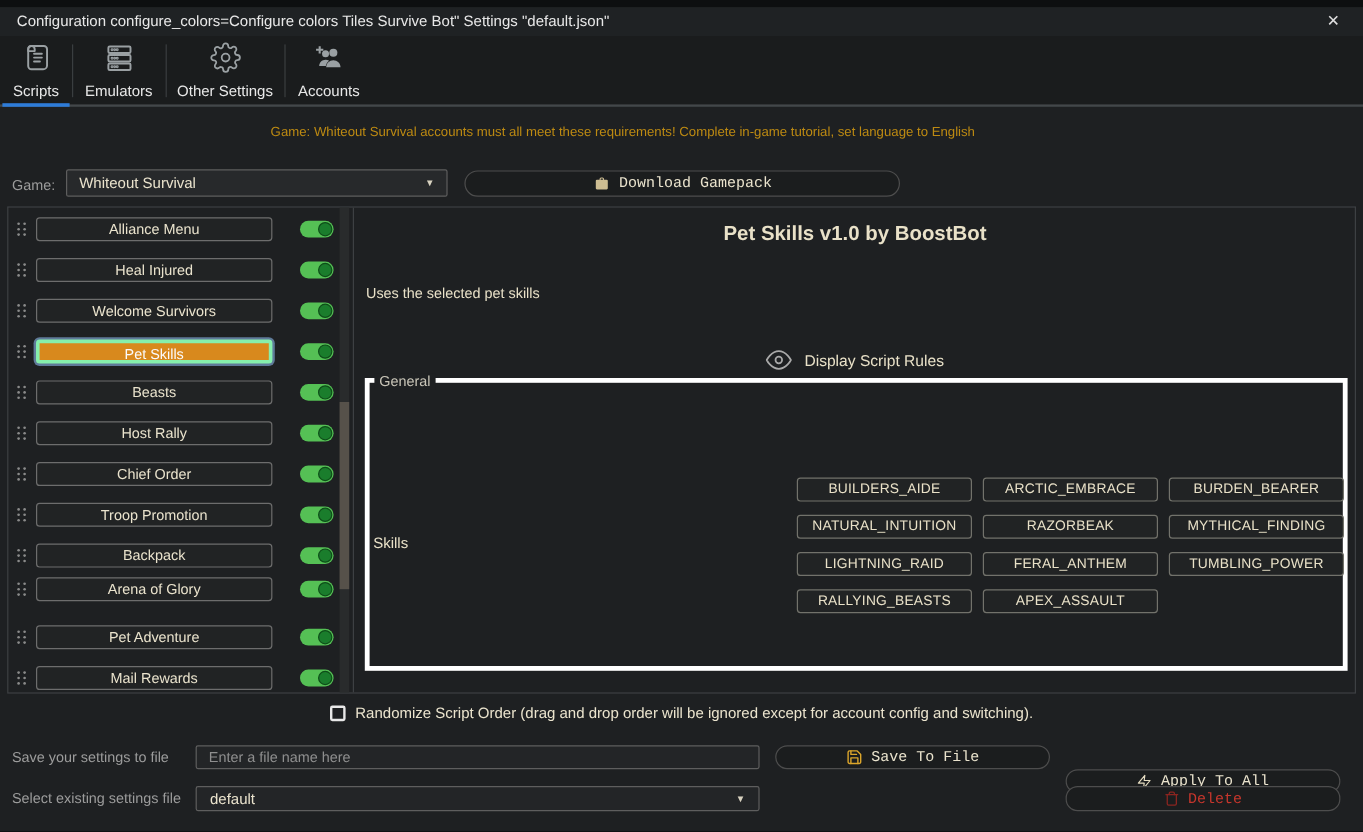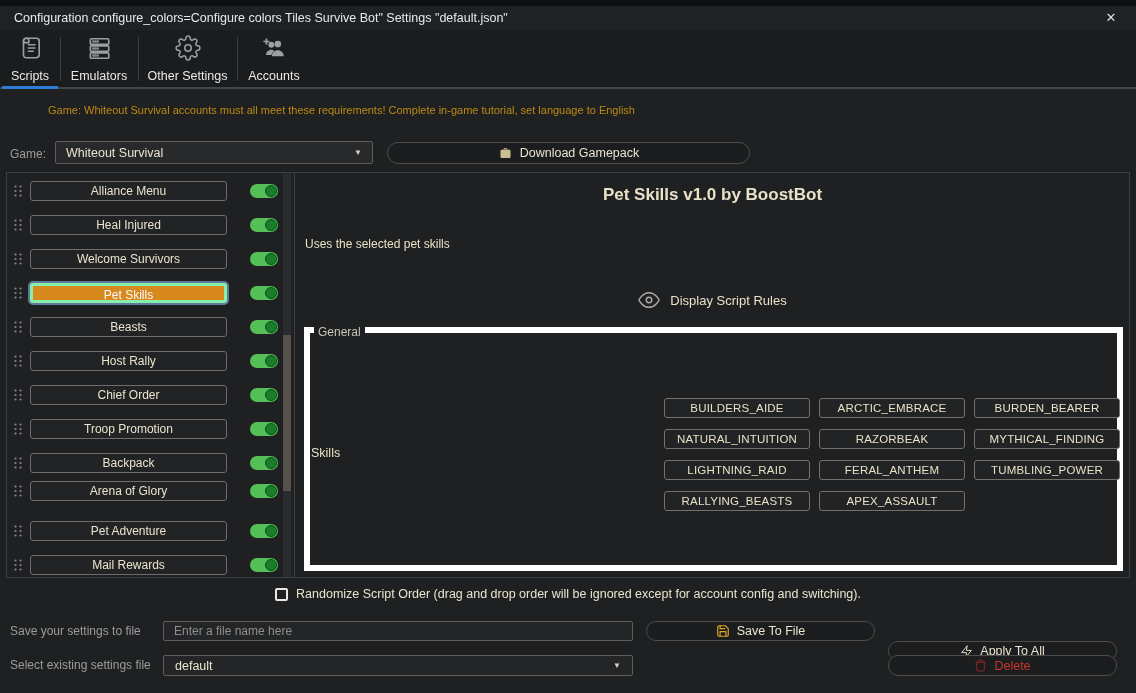--- a/index.html
+++ b/index.html
@@ -17,47 +17,47 @@
 
   
   .toolbar { position:absolute; left:0; top:30px; width:1136px; height:59px; background:#1a1c1d; border-bottom:2px solid #43474a; }
   .tab { position:absolute; top:0; height:57px; display:flex; flex-direction:column; align-items:center; justify-content:flex-end; padding-bottom:4px; cursor:pointer; }
   .tab .ticon { position:absolute; top:5px; }
   .tab .tlabel { font-size:12.5px; color:#e8e8e8; white-space:nowrap; }
   .tab.active .underline { position:absolute; left:0; right:0; bottom:-2px; height:3px; background:#2e7cd9; }
   .tsep { position:absolute; top:7px; width:1px; height:44px; background:#3a3e40; }
 
   
-  .notice { position:absolute; left:0; top:104px; width:1038px; text-align:left; font-size:11px; color:#bd8a12;margin-left:48px; }
+  .notice { position:absolute; left:0; top:104px; width:1038px; text-align:center; font-size:11px; color:#bd8a12; }
 
   
   .game-label { position:absolute; left:10px; top:147px; font-size:12px; color:#9c9c9c; }
   .game-select { position:absolute; left:55px; top:141px; width:318px; height:23px; background:#27292b; border:1px solid #5e5e5e; border-radius:2px; display:flex; align-items:center; padding:0 10px; cursor:pointer; }
   .game-select .sel-text { font-size:12.5px; color:#eae3cd; flex:1; }
   .arrow { font-size:8px; color:#d8d2c0; }
-  .pill { display:flex; align-items:center; justify-content:center; gap:7px; background:#1b1d1e; border:1px solid #4d4d4d; border-radius:10px; color:#eae3cd; font-size:12.5px; cursor:pointer; white-space:nowrap; }
+  .pill { display:flex; align-items:center; justify-content:center; gap:7px; background:#1b1d1e; border:1px solid #4d4d4d; border-radius:10px; color:#eae3cd; font-size:12.5px; cursor:pointer; white-space:nowrap;font-family:Liberation Mono, monospace; }
   .download-btn { position:absolute; left:387px; top:142px; width:363px; height:22px; border-radius:11px; }
 
   
   .workspace { position:absolute; left:6px; top:172px; width:1124px; height:406px; border:1px solid #3d4043; }
   .script-row { position:absolute; left:0; height:20px; width:280px; }
   .grip { position:absolute; left:6px; top:3px; cursor:grab; }
   .script-btn { position:absolute; left:23px; top:0; width:197px; height:20px; background:#212324; border:1px solid #6d6d6d; border-radius:3px; color:#eae3cd; font-size:12px; font-family:inherit; text-align:center; line-height:18px; cursor:pointer; overflow:hidden; }
   .script-btn.selected { background:#d8891d; color:#fbfbfd; border:3px solid #86efac; box-shadow:0 0 0 2px #5f7a99;text-align:center; }
   .toggle { position:absolute; left:243px; top:3px; width:28px; height:14px; border-radius:7px; background:#55c055; cursor:pointer; }
   .toggle .knob { position:absolute; right:1px; top:1px; width:12px; height:12px; border-radius:50%; background:#1a7d2c; border:1px solid #0e4e19; }
   .sb-scrollbar { position:absolute; left:276px; top:0; width:8px; height:404px; background:#292b2c; }
   .sb-thumb { position:absolute; left:0; top:162px; width:8px; height:156px; background:#56514a; cursor:pointer; }
 
   .main-panel { position:absolute; left:287px; top:0; width:836px; height:404px; border-left:1px solid #3d4043; }
   .panel-title { position:absolute; left:0; top:12px; width:100%; text-align:center; font-size:17px; font-weight:bold; color:#e9e1c8; }
   .panel-desc { position:absolute; left:10px; top:64px; font-size:12px; color:#e9e1c8; }
   .rules-row { position:absolute; left:0; top:116px; width:100%; display:flex; align-items:center; justify-content:center; gap:10px; cursor:pointer; }
   .rules-row .rlabel { font-size:13px; color:#e9e1c8; }
-  .groupbox { position:absolute; left:9px; top:154px; width:819px; height:244px; border:6px solid #ffffff; }
+  .groupbox { position:absolute; left:9px; top:142px; width:819px; height:244px; border:4px solid #ffffff; }
   .groupbox .legend { position:absolute; top:-8px; left:4px; background:#1e2022; padding:0 4px; font-size:12px; color:#c9c5b8; }
   .skills-label { position:absolute; left:16px; top:273px; font-size:12.5px; color:#e9e1c8; }
   .skills-grid { position:absolute; left:369px; top:225px; width:458px; display:grid; grid-template-columns:repeat(3,146px); column-gap:9px; row-gap:11px; }
   .skill-btn { height:20px; background:#212324; border:1px solid #72726b; border-radius:3px; color:#e9e1c8; font-size:11.5px; font-family:inherit; text-align:center; line-height:18px; cursor:pointer; letter-spacing:.2px; }
 
   
   .randomize-row { position:absolute; left:0; top:585px; width:1136px; height:18px; display:flex; align-items:center; justify-content:center; gap:8px; }
   .checkbox { width:13px; height:13px; border:2px solid #e8e8e8; border-radius:2px; background:transparent; cursor:pointer; flex:0 0 auto; }
   .randomize-label { font-size:12.5px; color:#ebe4ce; }
 

